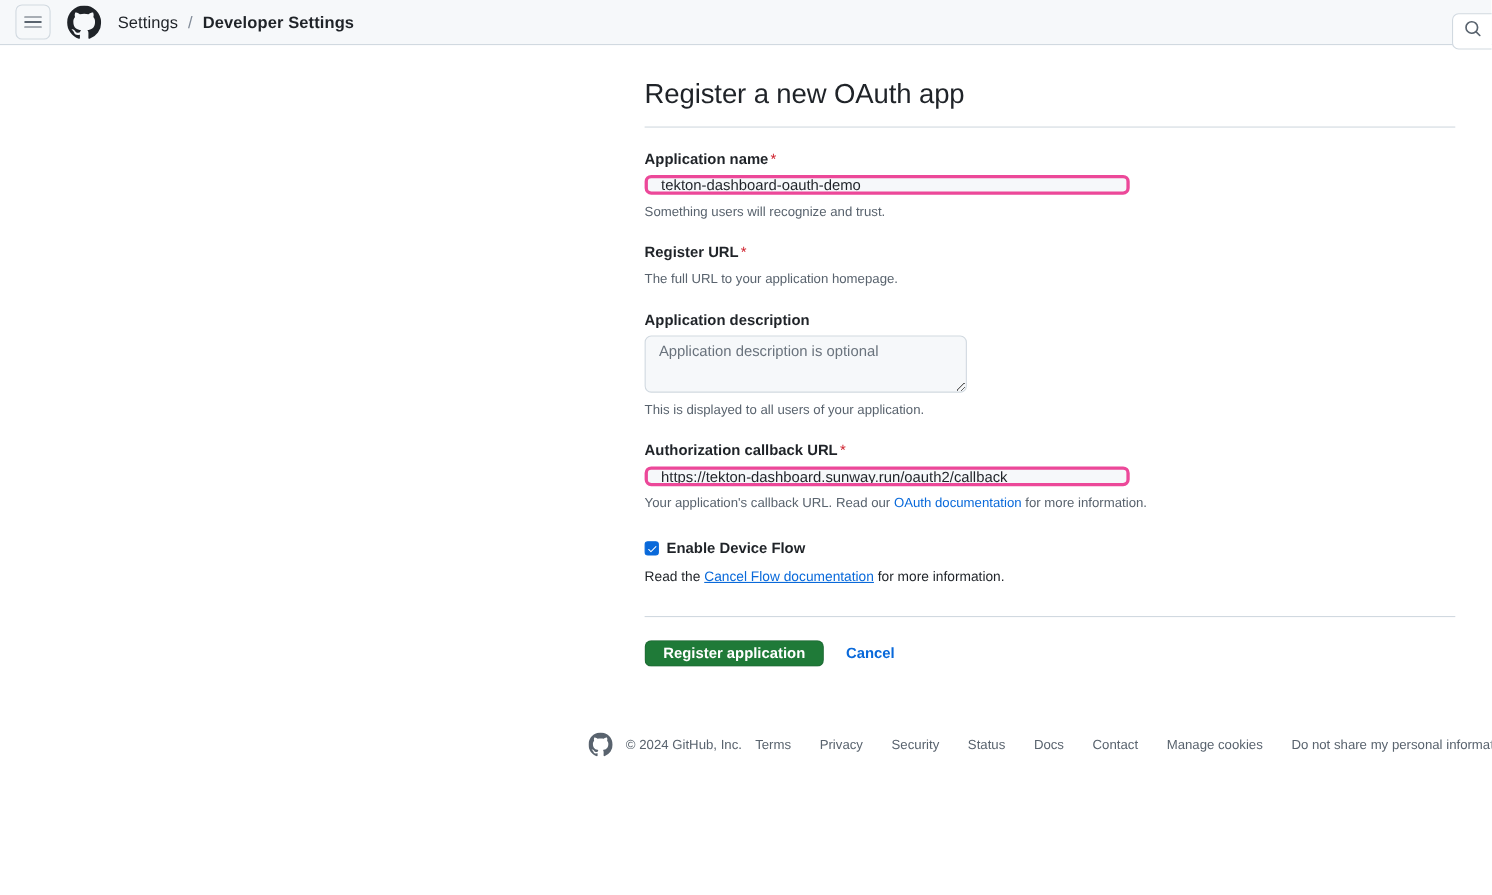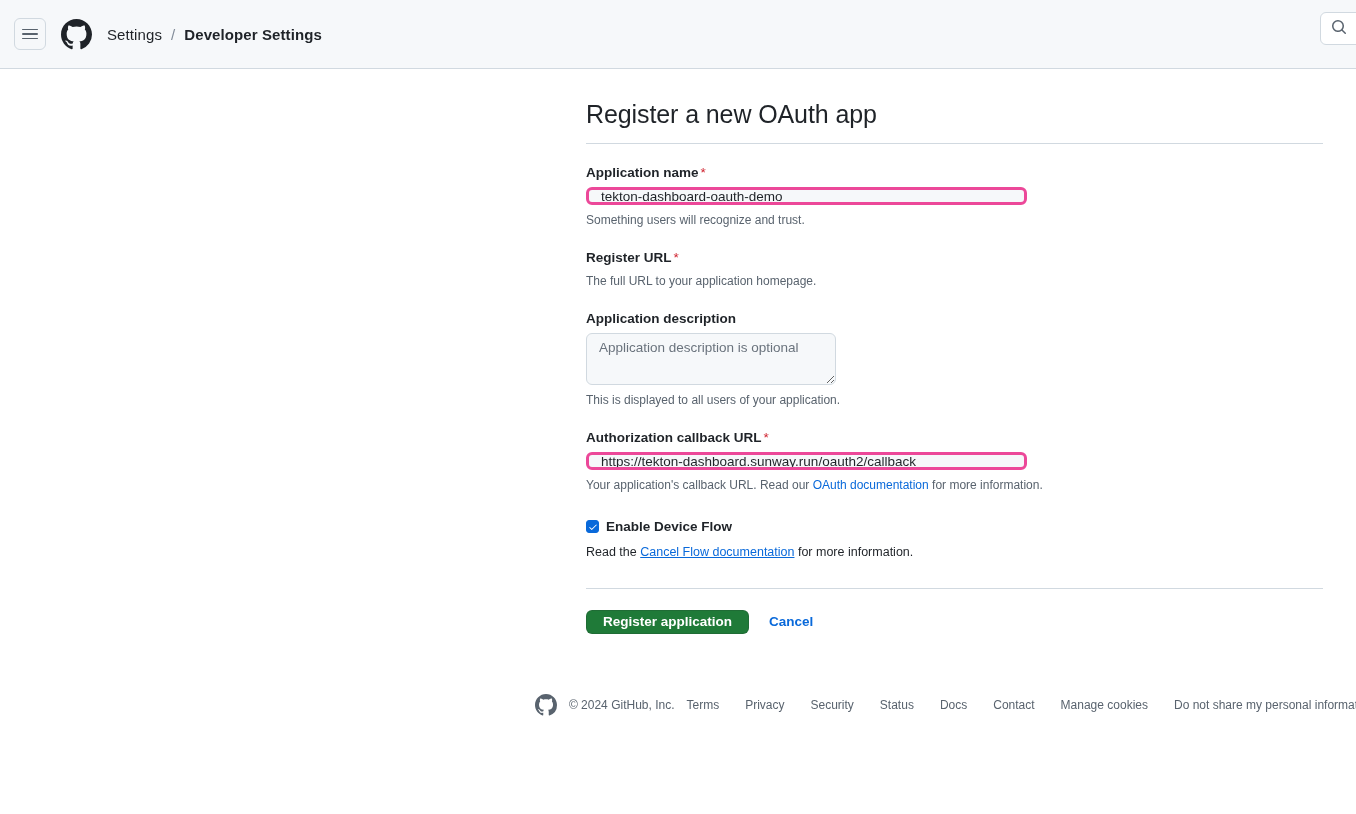--- a/index.html
+++ b/index.html
@@ -10,21 +10,21 @@
     height: 814px;
     background: #ffffff;
     font-family: "Liberation Sans", sans-serif;
     color: #1f2328;
     overflow: hidden;
   }
 
   
   .header {
     position: relative;
-    height: 69px;
+    height: 41px;
     background: #f6f8fa;
     border-bottom: 1px solid #d1d9e0;
     display: flex;
     align-items: center;
     padding: 0 12px;
   }
   .hamburger-btn {
     width: 32px;
     height: 32px;
     border: 1px solid #d1d9e0;
@@ -126,21 +126,21 @@
     border-radius: 6px;
     background: #f6f8fa;
     padding: 5px 12px;
     font-size: 13.5px;
     font-family: "Liberation Sans", sans-serif;
     color: #1f2328;
     outline: none;
   }
   .text-area {
     display: block;
-    width: 250px;
+    width: 293px;
     height: 52px;
     border: 1px solid #d1d9e0;
     border-radius: 6px;
     background: #f6f8fa;
     padding: 6px 12px;
     font-size: 13.5px;
     font-family: "Liberation Sans", sans-serif;
     color: #1f2328;
     outline: none;
     resize: vertical;

